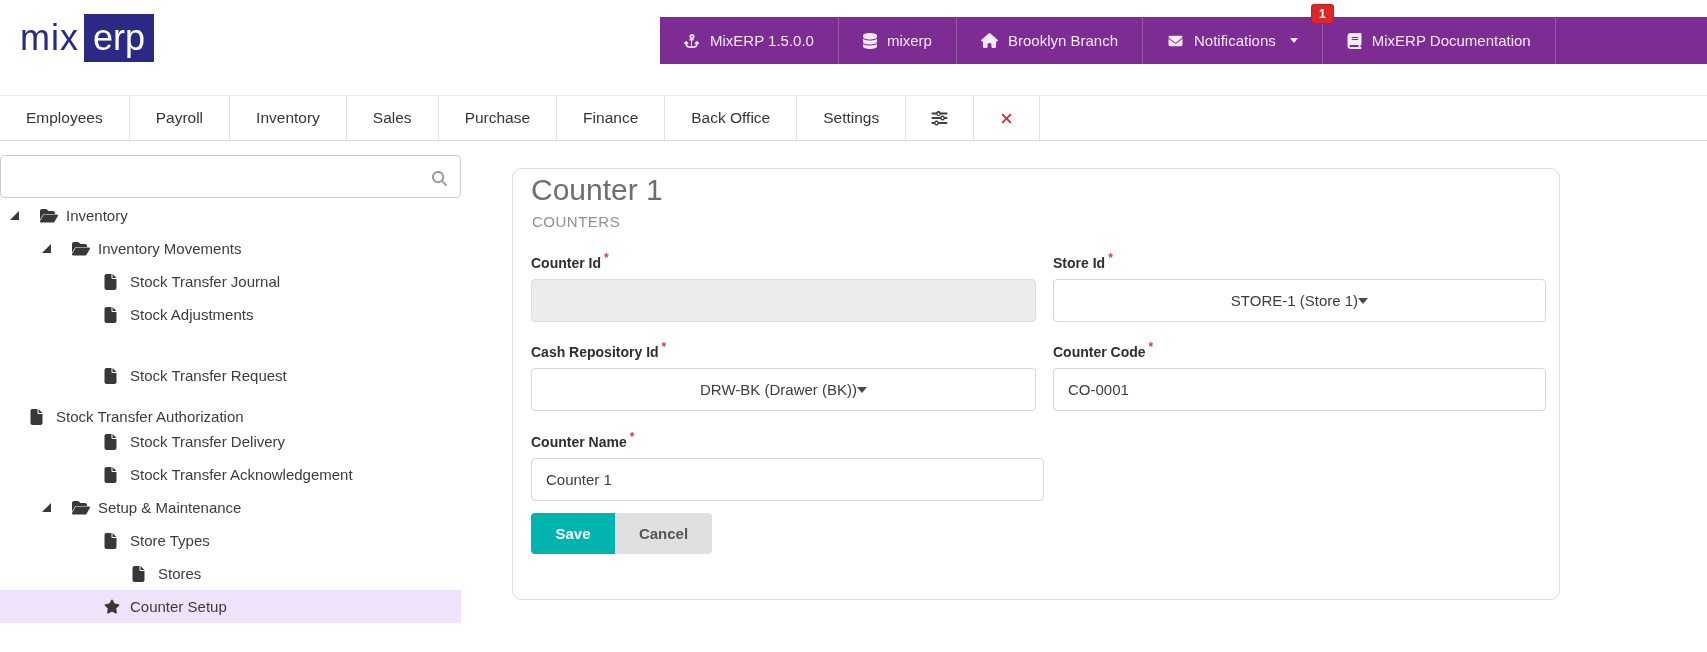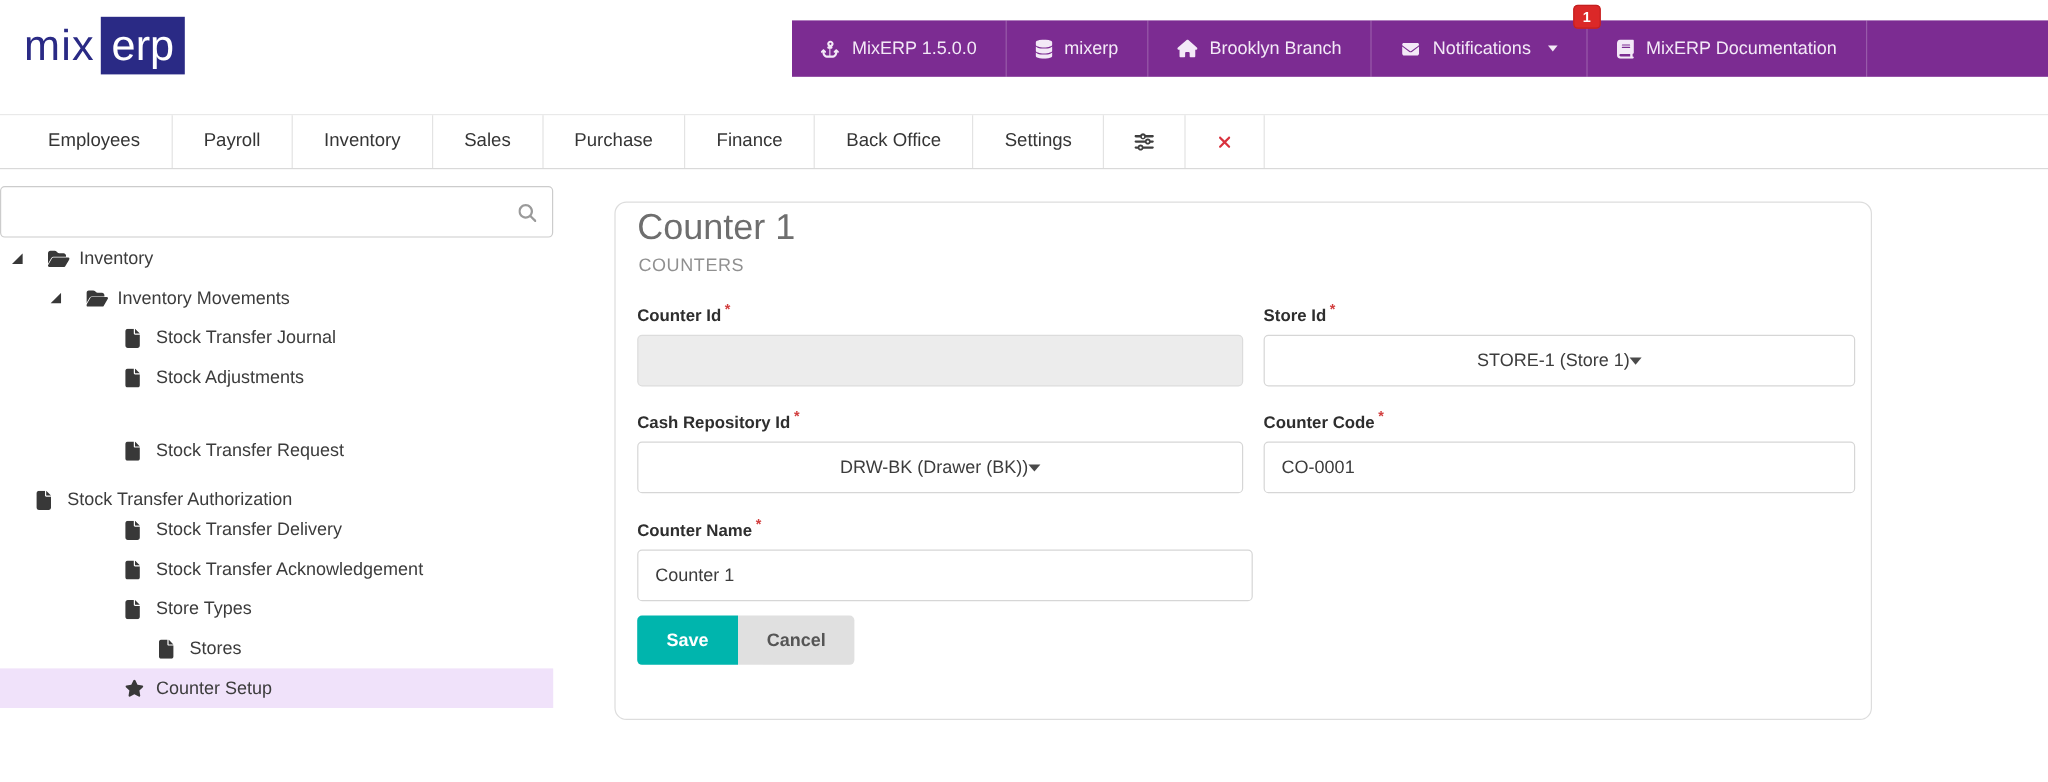--- a/index.html
+++ b/index.html
@@ -30,21 +30,21 @@
     font-size:12px;font-weight:bold;padding:3px 8px;border-radius:4px;line-height:14px;
     box-shadow:0 0 0 1px #c21f1f inset;
   }
   .caret-down{width:0;height:0;border-left:4px solid transparent;border-right:4px solid transparent;
     border-top:5px solid #f3e9f7;margin-left:4px}
 
   
   .menubar{
     position:absolute;left:0;top:95px;width:100%;height:46px;box-sizing:border-box;
     border-top:1px solid #e9e9e9;border-bottom:1px solid #d9d9d9;
-    display:flex;font-size:15.5px;color:#353535;background:#fff;padding-left:14px;
+    display:flex;font-size:15.5px;color:#353535;background:#fff;
   }
   .menu-tab{display:flex;align-items:center;padding:0 26px;border-right:1px solid #e3e3e3;cursor:pointer;white-space:nowrap}
   .menu-tab.icon-tab{padding:0 25px}
   .ic-sliders{color:#3f3f3f}
   .ic-close{color:#d9323e}
 
   
   .search-box{position:absolute;left:0;top:155px;width:461px;height:43px;
     border:1px solid #ccc;border-radius:4px;box-sizing:border-box;background:#fff}
   .search-input{width:100%;height:100%;border:none;outline:none;background:transparent;
@@ -248,20 +248,33 @@
     </div>
     <div class="tree-row" style="padding-left: 74px;">
       <span class="caret-slot"></span>
       <span class="icon-slot">
         <svg class="ic" width="13" height="16" viewBox="0 0 384 512">
           <path d="M0 64C0 28.7 28.7 0 64 0H224V128c0 17.7 14.3 32 32 32H384V448c0 35.3-28.7 64-64 64H64c-35.3 0-64-28.7-64-64V64zm384 64H256V0L384 128z"></path>
         </svg>
       </span>
       <span class="tree-label">Stock Transfer Acknowledgement</span>
     </div>
+    <div class="tree-row" style="padding-left: 42px;">
+      <span class="caret-slot">
+        <svg class="ic" width="9" height="9" viewBox="0 0 12 12">
+          <polygon points="12,0 12,12 0,12"></polygon>
+        </svg>
+      </span>
+      <span class="icon-slot">
+        <svg class="ic" width="18" height="16" viewBox="0 0 576 512">
+          <path d="M88.7 223.8L0 375.8V96C0 60.7 28.7 32 64 32H181.5c17 0 33.3 6.7 45.3 18.7l26.5 26.5c12 12 28.3 18.7 45.3 18.7H416c35.3 0 64 28.7 64 64v32H144c-19.9 0-38.4 10.5-48.5 27.7l-6.8 11.1zM.9 414.2l111.4-190.9c5.8-9.9 16.3-15.9 27.7-15.9H544c11.5 0 22.2 6.2 27.9 16.2s5.6 22.3-.2 32.2L460.3 446.6c-5.7 9.9-16.3 16-27.7 16H32c-11.5 0-22.2-6.2-27.9-16.2S-5 424.1 .9 414.2z"></path>
+        </svg>
+      </span>
+      <span class="tree-label">Setup &amp; Maintenance</span>
+    </div>
     <div class="tree-row" style="padding-left: 74px;">
       <span class="caret-slot"></span>
       <span class="icon-slot">
         <svg class="ic" width="13" height="16" viewBox="0 0 384 512">
           <path d="M0 64C0 28.7 28.7 0 64 0H224V128c0 17.7 14.3 32 32 32H384V448c0 35.3-28.7 64-64 64H64c-35.3 0-64-28.7-64-64V64zm384 64H256V0L384 128z"></path>
         </svg>
       </span>
       <span class="tree-label">Store Types</span>
     </div>
     <div class="tree-row" style="padding-left: 74px; margin-left: 28px;">

